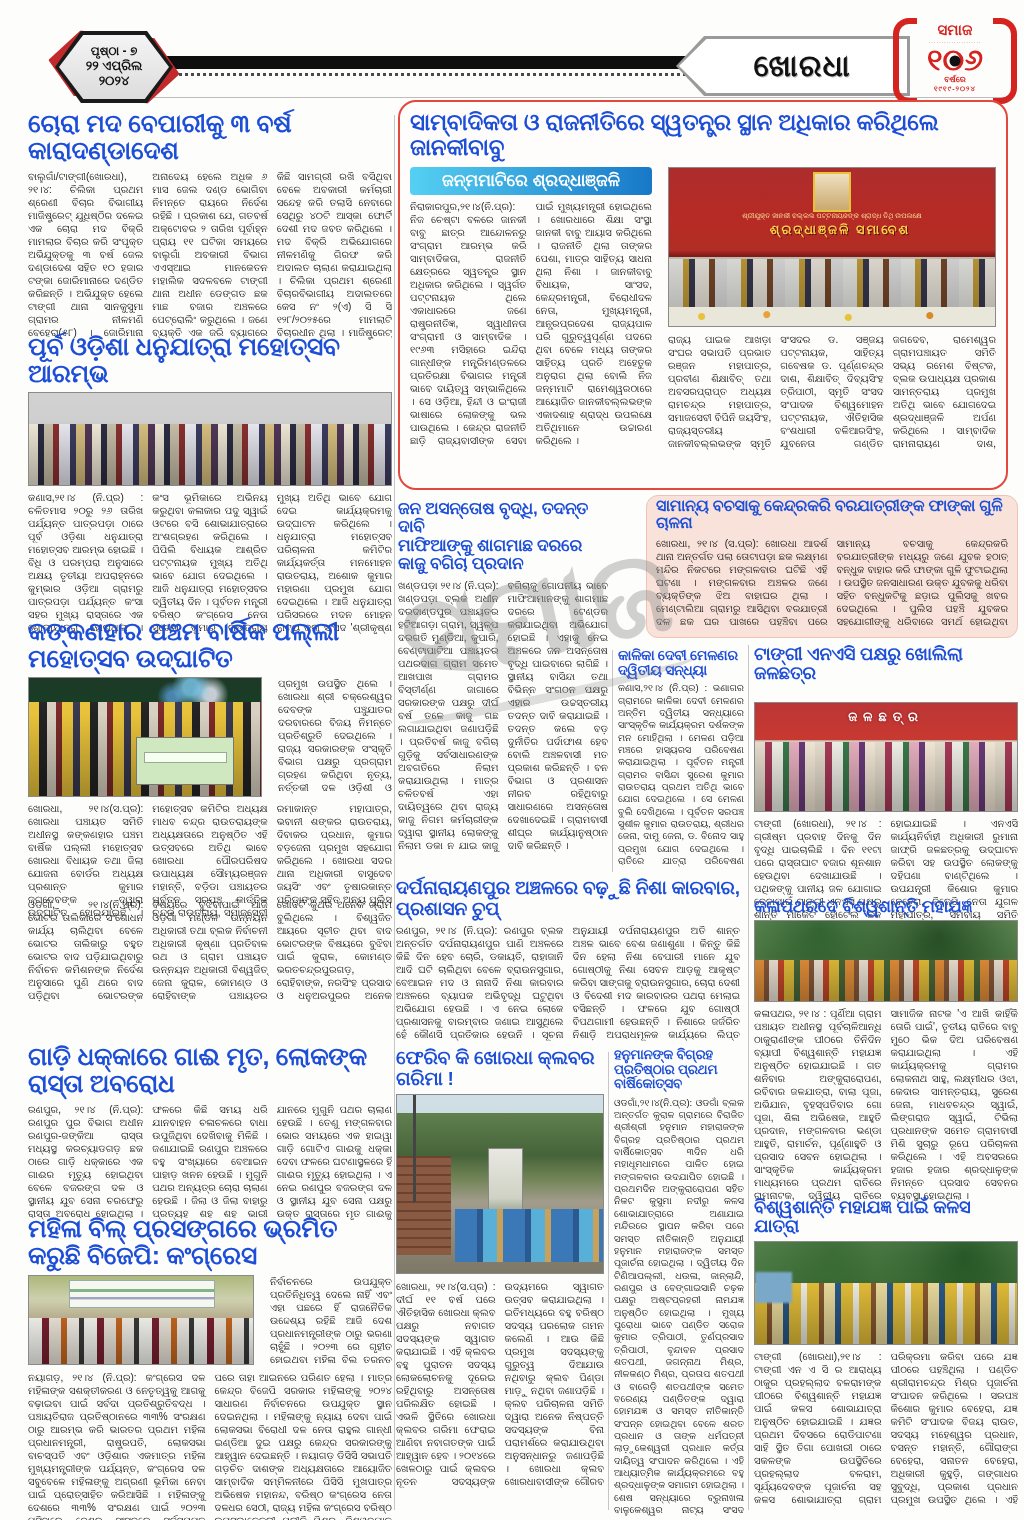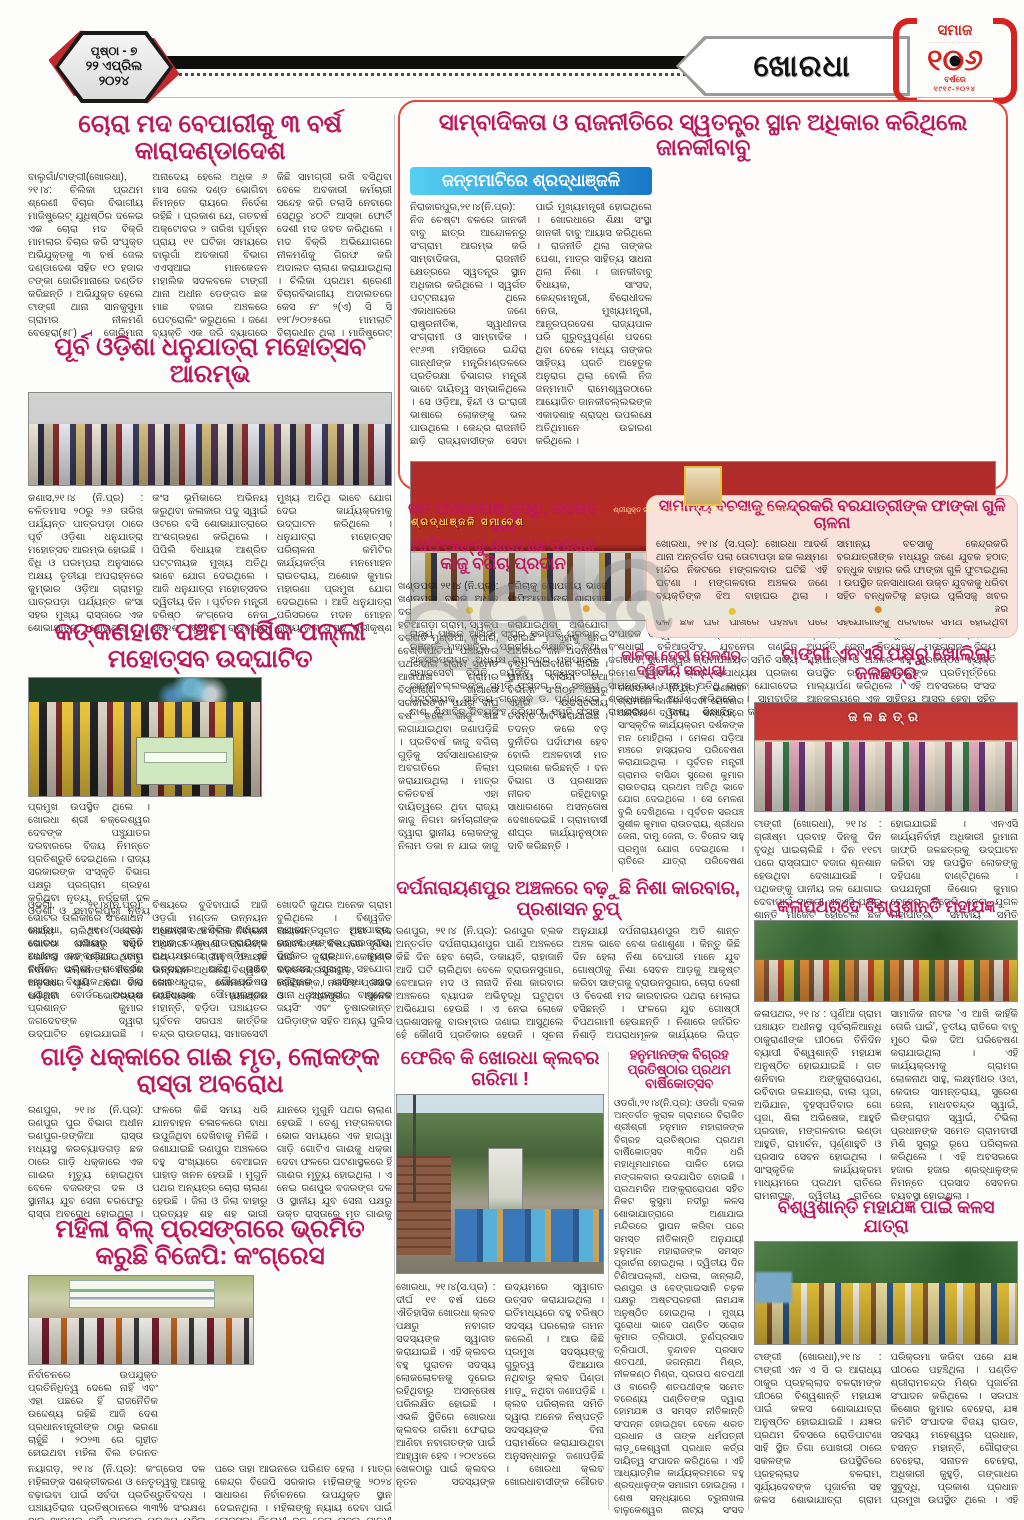--- a/index.html
+++ b/index.html
@@ -26,46 +26,46 @@
   #logo:before{left:0;border-right:none;border-radius:16px 0 0 16px;}
   #logo:after{right:0;border-left:none;border-radius:0 16px 16px 0;}
   .logo-name{font-size:15px;font-weight:800;margin-top:3px;}
   .logo-tag{font-size:6px;letter-spacing:.5px;color:#d5231f;opacity:.85;}
   .logo-num{position:relative;font-size:30px;font-weight:900;line-height:1;display:inline-block;}
   .logo-dot{position:absolute;left:50%;top:52%;transform:translate(-50%,-50%);width:11px;height:11px;background:#111;border-radius:50%;}
   .logo-suffix{font-size:8px;font-weight:700;}
   .logo-years{font-size:7px;letter-spacing:1px;font-weight:700;}
   
   .art{position:absolute;}
-  .hl{font-weight:800;text-align:center;color:#be185d;line-height:1.08;letter-spacing:-.3px;}
+  .hl{font-weight:800;text-align:left;color:#1d4ed8;line-height:1.08;letter-spacing:-.3px;}
   .body{font-size:10px;line-height:1.3;text-align:justify;color:#161616;overflow:hidden;}
   .body9{font-size:9.5px;}
   .cols2{column-count:2;column-gap:9px;}
   .cols3{column-count:3;column-gap:9px;}
-  .row{display:flex;gap:3px;flex-direction:column;}
+  .row{display:flex;gap:16px;}
   .divider{position:absolute;width:0;border-left:1px solid #c6c6c6;}
   
   .photo{position:relative;overflow:hidden;border:1px solid #8a8a8a;background:#cfcfcf;}
   .photo:after{content:"";position:absolute;inset:0;background:linear-gradient(180deg,rgba(255,255,255,.06),transparent 30%,rgba(0,0,0,.28) 96%);}
   .crowd{position:absolute;left:0;right:0;bottom:0;filter:blur(.6px);}
   .ph-dhanu{background:radial-gradient(circle at 18% 12%,rgba(140,110,220,.85),transparent 32%),
             radial-gradient(circle at 82% 10%,rgba(220,90,130,.6),transparent 28%),
             linear-gradient(180deg,#14142e,#30245а 0,#2f2456 45%,#55407a 75%,#201736);}
   .ph-dhanu .crowd{height:66%;background:repeating-linear-gradient(90deg,#efe8d6 0 9px,#2c2c44 9px 15px,#c8bfa8 15px 24px,#8a3030 24px 30px,#e8e8f0 30px 41px,#3c3c60 41px 47px,#d8c080 47px 56px,#503858 56px 63px);}
   .ph-kankan{background:radial-gradient(circle at 70% 8%,rgba(120,200,240,.8) 0 4%,transparent 10%),
              radial-gradient(circle at 78% 14%,rgba(240,240,255,.8) 0 3%,transparent 9%),
              radial-gradient(circle at 62% 16%,rgba(90,160,230,.7) 0 3%,transparent 9%),
              linear-gradient(180deg,#0f2d1a,#164024 30%,#1c1c30 100%);}
   .ph-kankan .crowd{height:80%;background:repeating-linear-gradient(90deg,#e8c23a 0 10px,#232323 10px 18px,#d8d0c0 18px 27px,#7a2a2a 27px 33px,#e8c23a 33px 44px,#383850 44px 51px);}
   .cheque{position:absolute;left:46%;top:50%;width:96px;height:46px;background:#cfe8c0;border:1px solid #777;z-index:2;}
   .cheque:before{content:"";position:absolute;left:8%;top:30%;width:84%;height:20%;background:#f6fff0;border:1px solid #9a9;}
   .ph-memorial{background:linear-gradient(180deg,#a82020,#c23228 52%,#8c1a1a 56%,#d8cfc0 56.5%,#cfc6b4 100%);}
   .mem-portrait{position:absolute;left:50%;top:4px;transform:translateX(-50%);width:34px;height:36px;background:linear-gradient(180deg,#efe0c0,#caa96e);border:2px solid #e8c23a;z-index:2;}
   .mem-line1{position:absolute;top:44px;width:100%;text-align:center;font-size:7px;color:#ffe9a0;z-index:2;}
-  .mem-title{position:absolute;top:54px;width:100%;font-size:10px;font-weight:800;color:#ffd24a;letter-spacing:2px;z-index:2;text-shadow:1px 1px 0 #5a0d0d;}
+  .mem-title{position:absolute;top:54px;width:100%;text-align:center;font-size:13px;font-weight:800;color:#ffd24a;letter-spacing:2px;z-index:2;text-shadow:1px 1px 0 #5a0d0d;margin-left:8px;}
   .ph-memorial .crowd{height:42%;background:repeating-linear-gradient(90deg,#f2f2ee 0 14px,#caa33a 14px 20px,#3a3a52 20px 26px,#f5f0e6 26px 40px,#7a4a2a 40px 46px,#e8e8e8 46px 58px);}
   .mem-table{position:absolute;left:0;right:0;bottom:0;height:12%;background:#e9e6da;z-index:2;
              background-image:radial-gradient(circle at 10% 50%,#e8c23a 0 3px,transparent 4px),radial-gradient(circle at 30% 40%,#e8a23a 0 3px,transparent 4px),radial-gradient(circle at 55% 55%,#e8c23a 0 3px,transparent 4px),radial-gradient(circle at 80% 45%,#d88a2a 0 3px,transparent 4px);}
   .ph-mahila{background:linear-gradient(180deg,#a8b474 0,#cdd0ac 26%,#bfae8e 60%,#ad9878 100%);}
   .mahila-banner{position:absolute;left:18%;top:4px;width:64%;height:30%;background:#f4f8ee;border:1px solid #9aa;z-index:2;
             background-image:linear-gradient(180deg,transparent 30%,rgba(40,120,60,.55) 32%,rgba(40,120,60,.55) 42%,transparent 44%,transparent 60%,rgba(60,60,140,.45) 62%,rgba(60,60,140,.45) 70%,transparent 72%);}
   .ph-mahila .crowd{height:52%;background:repeating-linear-gradient(90deg,#fbfbf6 0 13px,#7a2030 13px 20px,#f0eade 20px 32px,#c86820 32px 38px,#f6f2ea 38px 50px,#3a3a3a 50px 55px);}
   .ph-club{background:linear-gradient(180deg,#cddde4 0 10%,#5a7a48 10%,#47653a 34%,#7e9160 48%,#b9b2a0 60%,#b0a890 100%);}
   .club-wall{position:absolute;left:0;top:34%;width:26%;height:56%;background:repeating-linear-gradient(0deg,#8a5a42 0 7px,#6d4330 7px 9px);z-index:2;}
   .club-gate{position:absolute;left:44%;top:30%;width:16%;height:46%;background:linear-gradient(180deg,#e8e8e2,#cfd2c4 60%,#5a6a56 100%);border:1px solid #888;z-index:2;}

